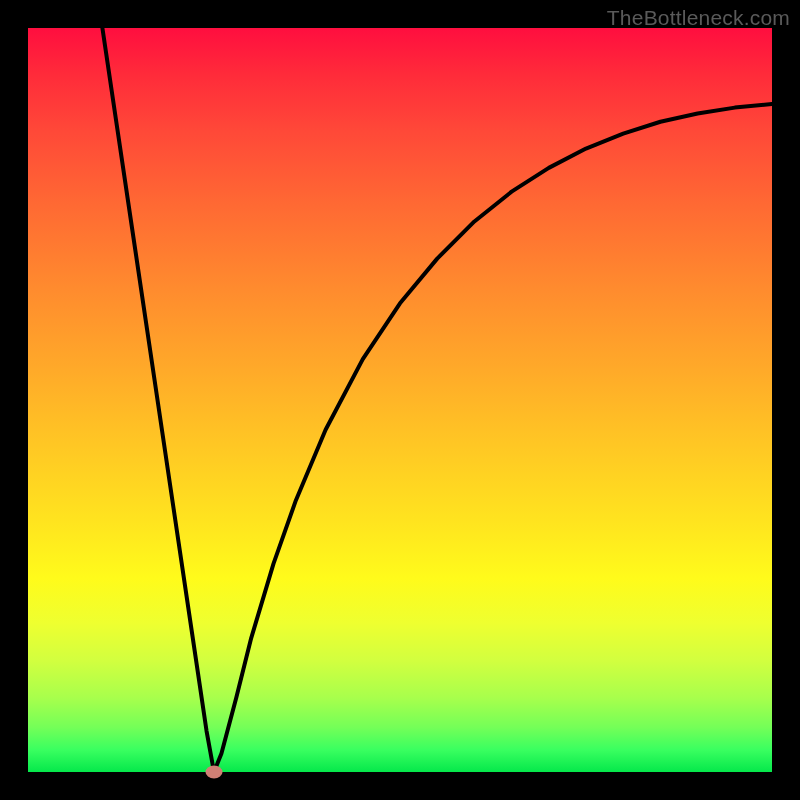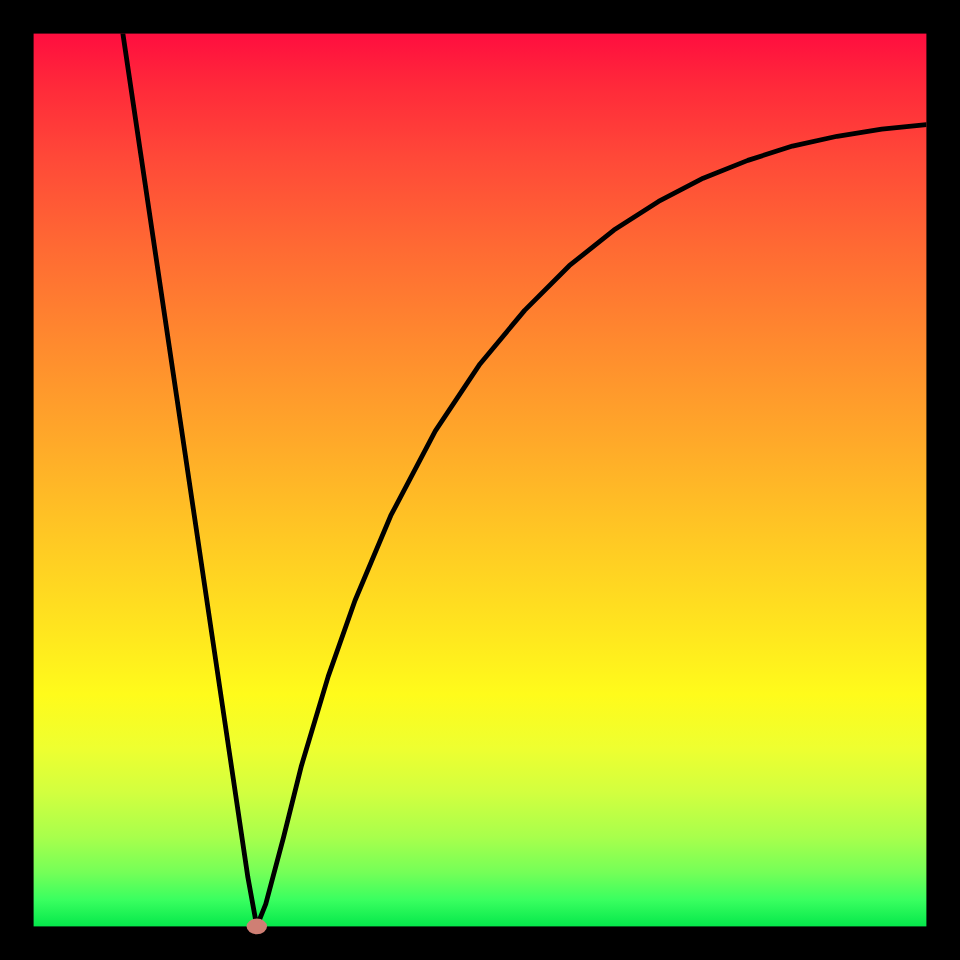--- a/index.html
+++ b/index.html
@@ -68,13 +68,14 @@
 </head>
 <body>
 
 <div class="chart-wrap">
   <div class="plot-area">
     <svg class="curve" viewBox="0 0 744 744" preserveAspectRatio="none">
       <path fill="none" stroke="#000" stroke-width="4" stroke-linejoin="round" stroke-linecap="round" d="M74.40 0.00 L89.28 100.44 L104.16 200.88 L119.04 301.32 L133.92 401.76 L148.80 502.20 L163.68 602.64 L178.56 703.08 L186.00 744.00 L193.44 725.40 L208.32 669.60 L223.20 610.08 L245.52 535.68 L267.84 472.44 L297.60 401.76 L334.80 331.08 L372.00 275.28 L409.20 230.64 L446.40 193.44 L483.60 163.68 L520.80 139.87 L558.00 120.53 L595.20 105.65 L632.40 93.74 L669.60 85.56 L706.80 79.61 L744.00 75.89"></path>
     </svg>
     <div class="marker" style="left: 186px; top: 744px;"></div>
   </div>
+  <div class="watermark">TheBottleneck.com</div>
 </div>
 
 </body></html>

